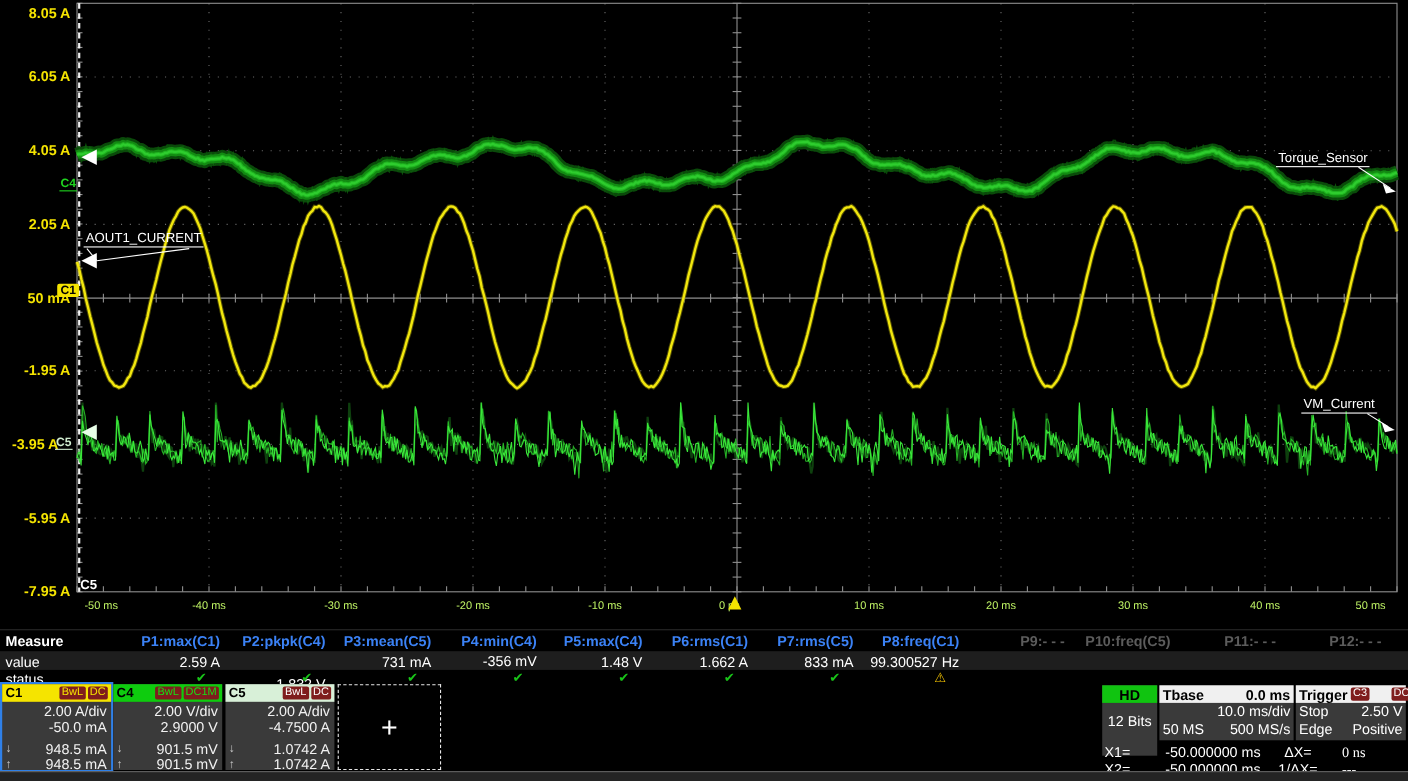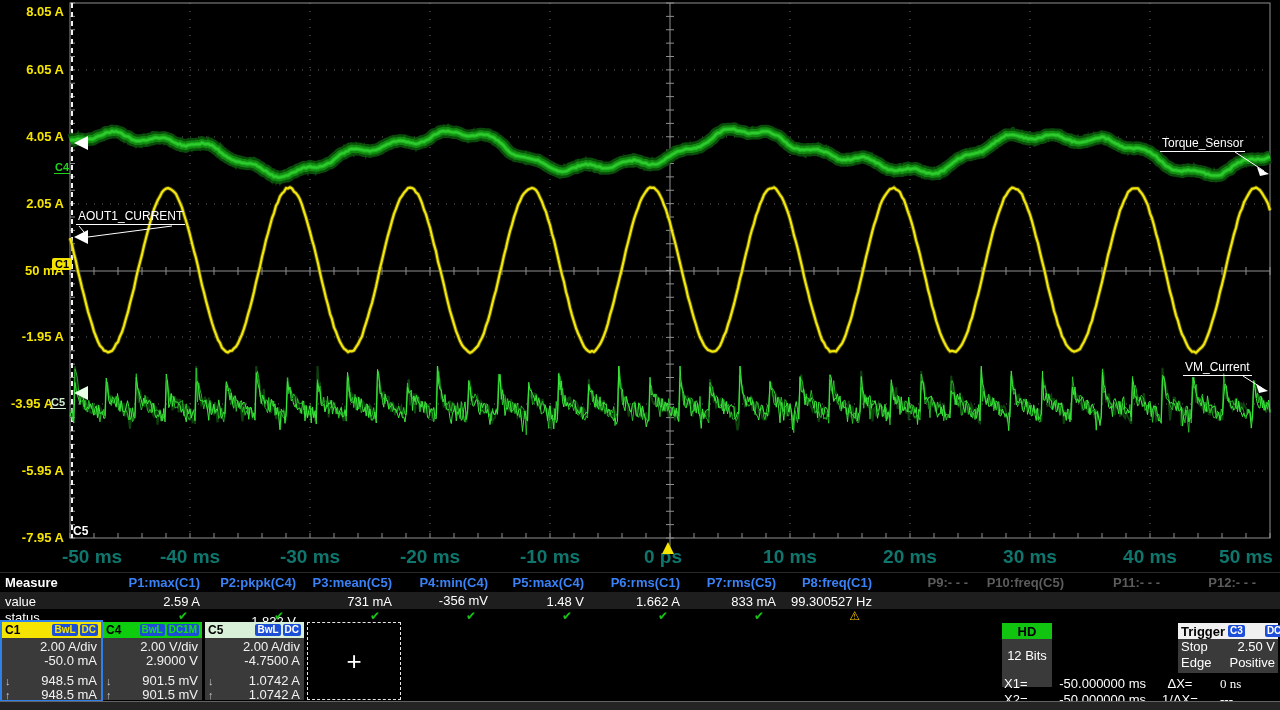--- a/index.html
+++ b/index.html
@@ -1,22 +1,22 @@
 <!DOCTYPE html>
 <html><head>
 <meta charset="utf-8">
 <style>
   html,body{margin:0;padding:0;background:#000;}
   #root{position:relative;width:1280px;height:710px;background:#000;overflow:hidden;
         font-family:"Liberation Sans","DejaVu Sans",sans-serif;color:#fff;}
   #scope-svg{position:absolute;left:0;top:0;}
   .ylab{position:absolute;left:0;width:64px;text-align:right;color:#f5e400;
         font-size:13px;font-weight:700;line-height:15px;}
-  .xlab{position:absolute;top:546px;transform:translateX(-50%);color:#0f766e;
-        font-size:19px;font-weight:700;white-space:nowrap;z-index:2;}
+  .xlab{position:absolute;top:546px;transform:translateX(-50%);color:#bef264;
+        font-size:10px;font-weight:400;white-space:nowrap;z-index:2;}
   .tracelab{position:absolute;color:#fff;font-size:12px;font-weight:400;
         border-bottom:1px solid #fff;padding:0 2px 1px 2px;z-index:3;white-space:nowrap;}
   .chanmark{position:absolute;font-size:11px;font-weight:700;z-index:3;}
   .c1badge{background:#f5e400;color:#000;padding:0 3px;border-radius:2px;}
   .c4mark{color:#1fd41f;border-bottom:1px solid #1fd41f;padding:0 1px;}
   .c5mark{color:#cfeccf;border-bottom:1px solid #cfeccf;padding:0 1px;}
   .cornermark{color:#fff;font-size:12px;}
   .trig-tri{position:absolute;left:662px;top:542px;width:0;height:0;z-index:4;
         border-left:6px solid transparent;border-right:6px solid transparent;
         border-bottom:12px solid #f5e400;}
@@ -32,21 +32,21 @@
   .mstat{position:absolute;width:96px;text-align:right;padding-right:20px;box-sizing:border-box;
         font-size:12px;font-weight:700;}
   .mstat.ok{color:#19c419;}
   .mstat.warn{color:#ffcc00;}
   
   .chbox{position:absolute;top:622px;width:99px;height:78px;background:#3a3a3a;}
   .chbox.selected{box-shadow:0 0 0 2px #2f80e8;}
   .chhdr{height:16px;display:flex;align-items:center;padding:0 3px;font-size:12px;
         font-weight:700;color:#000;box-sizing:border-box;}
   .badges{margin-left:auto;display:flex;gap:2px;}
-  .badge{background:#1d4ed8;font-size:10px;font-weight:700;line-height:12px;padding:0 2px;
+  .badge{background:#7f1d1d;font-size:10px;font-weight:400;line-height:12px;padding:0 2px;
         border-radius:2px;}
   .chrow{font-size:13px;color:#f2f2f2;text-align:right;padding-right:4px;line-height:14px;
         position:relative;}
   .gap6{margin-top:6px;}
   .arr{position:absolute;left:3px;color:#c8c8c8;font-size:11px;}
   #add-box{position:absolute;left:307px;top:622px;width:92px;height:76px;background:#000;
         border:1px dashed #e8e8e8;display:flex;align-items:center;justify-content:center;}
   #add-box span{color:#fff;font-size:26px;font-weight:300;line-height:26px;}
   
   .acqbox{position:absolute;top:623px;background:#3a3a3a;font-size:13px;}
@@ -414,20 +414,31 @@
 
   <div id="add-box">
     <span>+</span>
   </div>
 
   <div class="acqbox" style="left:1002px;width:50px;height:64px;">
     <div class="acqhdr hdhdr" style="background:#10c410;">HD</div>
     <div class="acqrow" style="justify-content:center;line-height:33px;">12 Bits</div>
   </div>
 
+  <div class="acqbox" style="left:1054px;width:122px;height:50px;">
+    <div class="acqhdr">
+      <span>Tbase</span>
+      <span style="margin-left:auto;">0.0 ms</span>
+    </div>
+    <div class="acqrow" style="justify-content:flex-end;">10.0 ms/div</div>
+    <div class="acqrow">
+      <span>50 MS</span>
+      <span>500 MS/s</span>
+    </div>
+  </div>
 
   <div class="acqbox" style="left:1178px;width:100px;height:50px;">
     <div class="acqhdr">
       <span>Trigger</span>
       <span class="badges" style="margin-left:3px;gap:20px;">
         <span class="badge" style="color:#fff;">C3</span>
         <span class="badge" style="color:#fff;">DC</span>
       </span>
     </div>
     <div class="acqrow">

